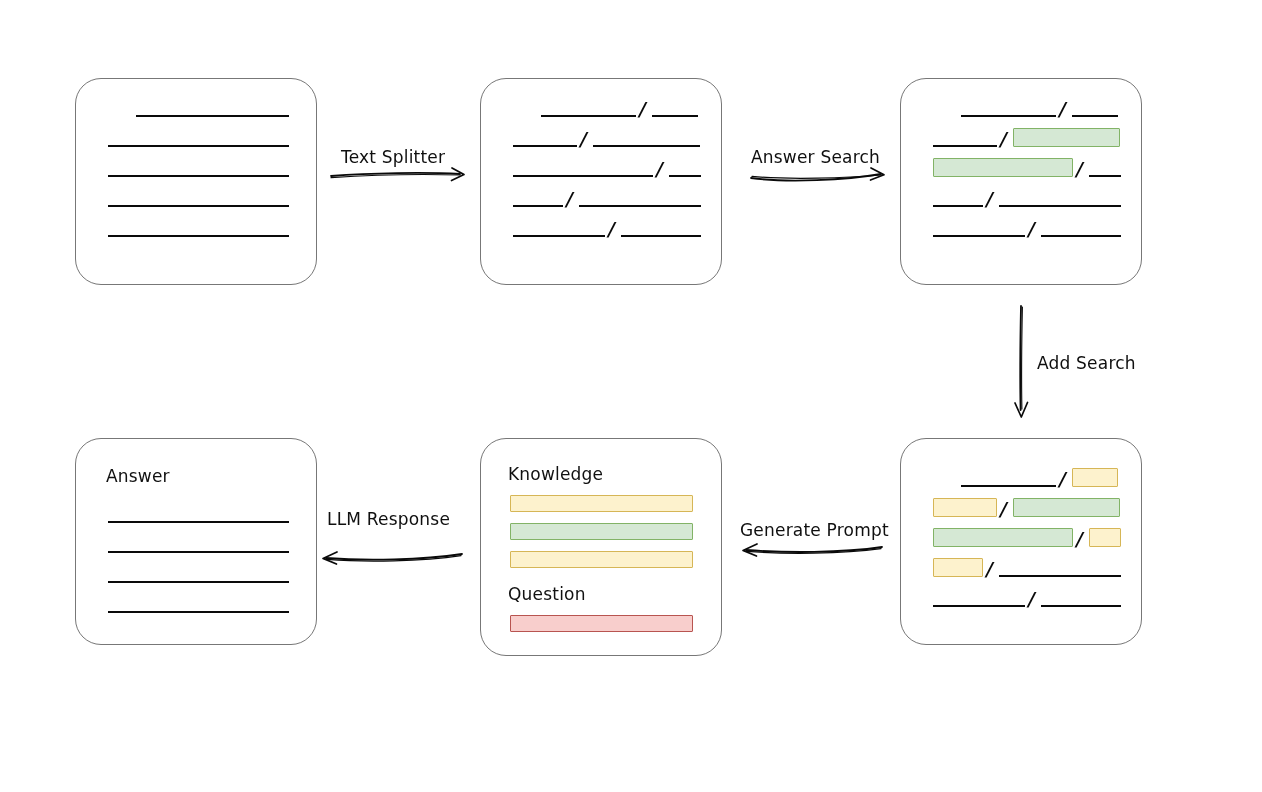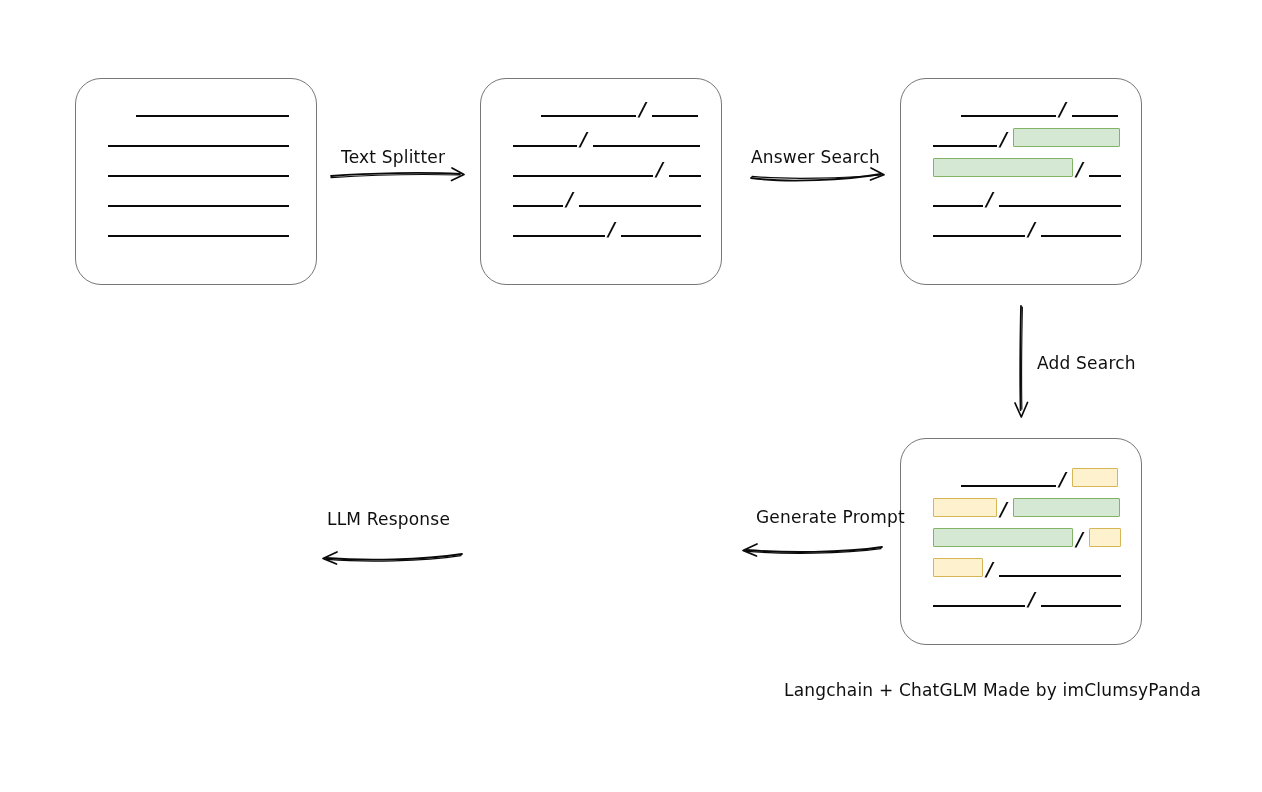--- a/index.html
+++ b/index.html
@@ -169,26 +169,46 @@
         <div class="slash" style="left: 127px; top: 151px;">/</div>
         <div class="rule" style="left: 140px; top: 166px; width: 80px;"></div>
       </div>
   </div>
 
   <svg class="arrow-svg" style="left:738px; top:540px;" width="146" height="20" viewBox="0 0 146 20">
     <path d="M144,7 C104,13 48,13 8,10" stroke="#0a0a0a" stroke-width="1.8" fill="none" stroke-linecap="round"></path>
     <path d="M143,8.6 C104,14 48,14.4 9,11.4" stroke="#0a0a0a" stroke-width="1.2" fill="none" stroke-linecap="round"></path>
     <path d="M19,4 L5,10.4 L18.5,16" stroke="#0a0a0a" stroke-width="1.7" fill="none" stroke-linejoin="round" stroke-linecap="round"></path>
   </svg>
-  <div class="arrow-label" style="left:740px; top:507px;margin-left:16px;">Generate Prompt</div>
-
+  <div class="arrow-label" style="left:740px; top:520px;">Generate Prompt</div>
+
+  <div class="doc-box" style="left:480px; top:438px; width:242px; height:218px;">
+    <div class="box-title" style="left:27px; top:25px;">Knowledge</div>
+    <div class="bars-host">
+        <div class="chip" style="left: 29px; top: 56px; width: 183px; height: 17px; background: rgb(253, 242, 205); border-color: rgb(214, 182, 86);"></div>
+        <div class="chip" style="left: 29px; top: 84px; width: 183px; height: 17px; background: rgb(213, 232, 212); border-color: rgb(130, 179, 102);"></div>
+        <div class="chip" style="left: 29px; top: 112px; width: 183px; height: 17px; background: rgb(253, 242, 205); border-color: rgb(214, 182, 86);"></div>
+      </div>
+    <div class="box-title" style="left:27px; top:145px;">Question</div>
+    <div class="bars-host">
+        <div class="chip" style="left: 29px; top: 176px; width: 183px; height: 17px; background: rgb(248, 206, 204); border-color: rgb(184, 84, 80);"></div>
+      </div>
+  </div>
 
   <svg class="arrow-svg" style="left:318px; top:548px;" width="146" height="20" viewBox="0 0 146 20">
     <path d="M144,6 C104,12 48,13 8,10" stroke="#0a0a0a" stroke-width="1.8" fill="none" stroke-linecap="round"></path>
     <path d="M143,7.6 C104,13.4 48,14.4 9,11.4" stroke="#0a0a0a" stroke-width="1.2" fill="none" stroke-linecap="round"></path>
     <path d="M19,4 L5,10.4 L18.5,16" stroke="#0a0a0a" stroke-width="1.7" fill="none" stroke-linejoin="round" stroke-linecap="round"></path>
   </svg>
   <div class="arrow-label" style="left:327px; top:509px;">LLM Response</div>
 
-
-  <div class="caption" style="left:784px; top:680px;">Langchain + ChatGLM Made by imClumsyPanda</div>
+  <div class="doc-box" style="left:75px; top:438px; width:242px; height:207px;">
+    <div class="box-title" style="left:30px; top:27px;">Answer</div>
+    <div class="lines-host">
+        <div class="rule" style="left: 32px; top: 82px; width: 181px;"></div>
+        <div class="rule" style="left: 32px; top: 112px; width: 181px;"></div>
+        <div class="rule" style="left: 32px; top: 142px; width: 181px;"></div>
+        <div class="rule" style="left: 32px; top: 172px; width: 181px;"></div>
+      </div>
+  </div>
+
 
 </div>
 
 </body></html>

